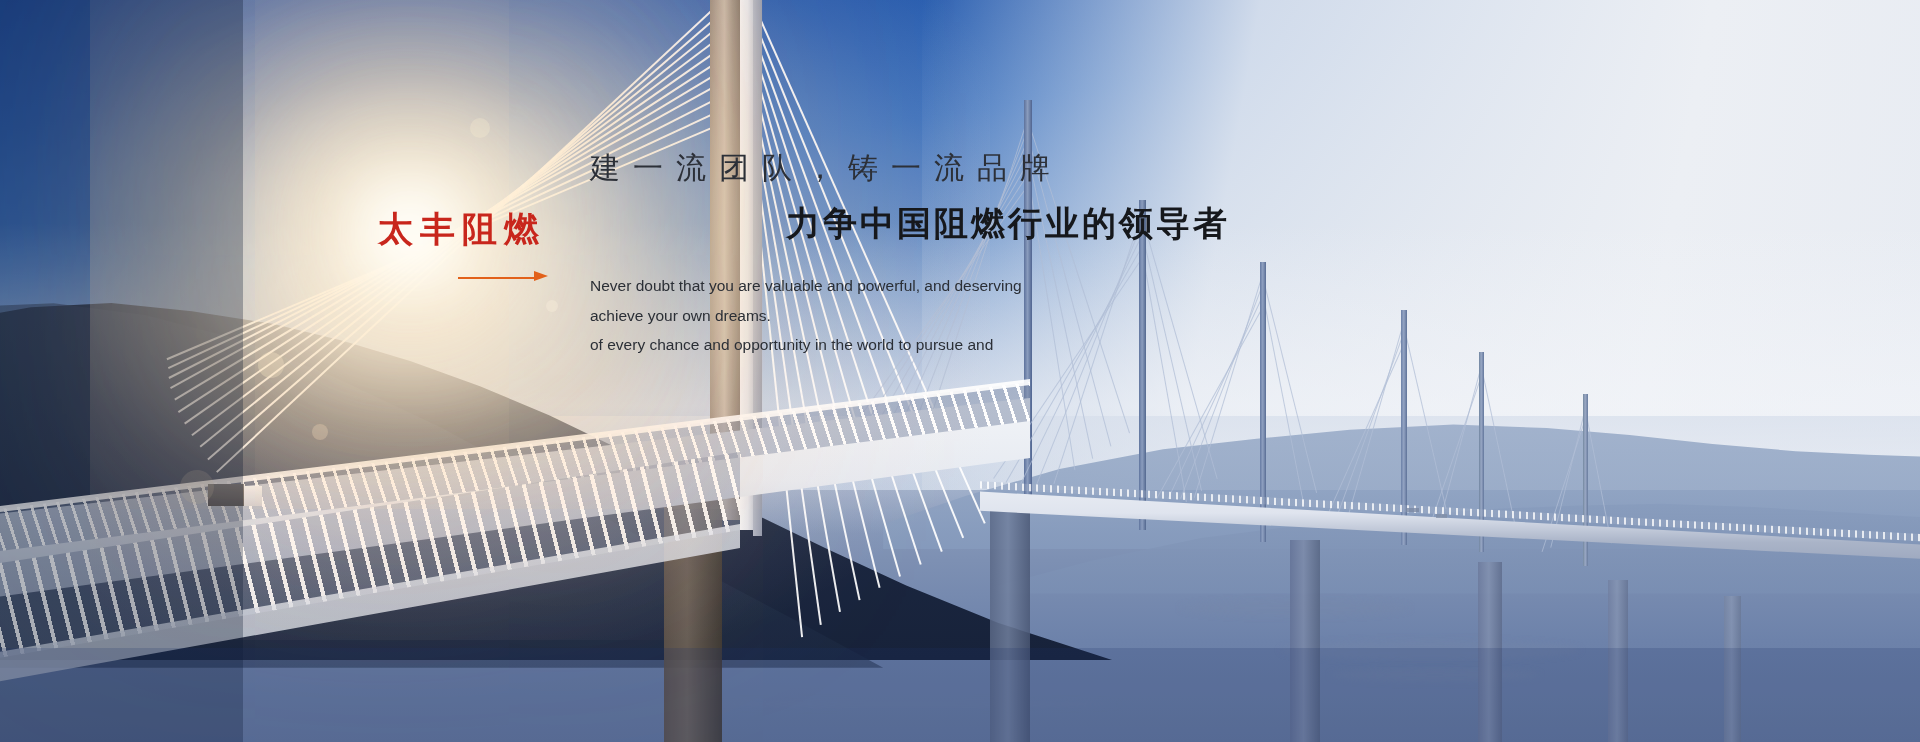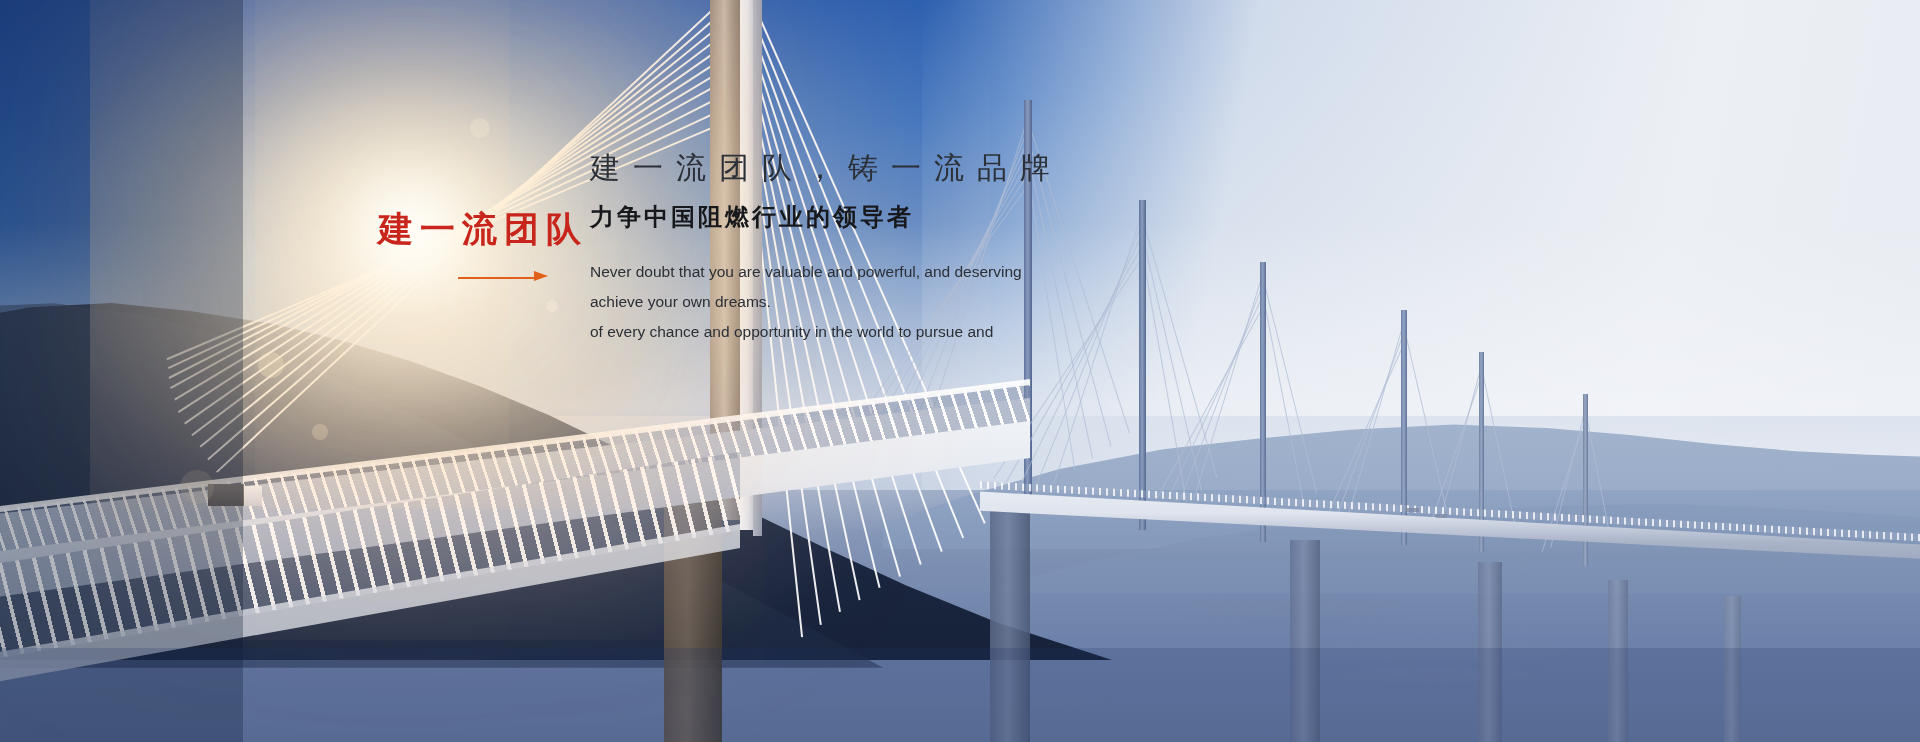--- a/index.html
+++ b/index.html
@@ -114,23 +114,23 @@
   }
 
   
   .copy{position:absolute;left:590px;top:148px;width:640px;}
   .headline-1{
     font-size:30px;letter-spacing:13px;color:#2c3038;
     font-family:"DejaVu Sans","Liberation Sans",sans-serif;
     line-height:1.3;white-space:nowrap;font-weight:400;
   }
   .headline-2{
-    font-size:24px;letter-spacing:3px;color:#16181c;font-weight:bold;
+    font-size:34px;letter-spacing:3px;color:#16181c;font-weight:bold;
     font-family:"DejaVu Sans","Liberation Sans",sans-serif;
-    line-height:1.35;white-space:nowrap;margin-top:14px;
+    line-height:1.35;white-space:nowrap;margin-top:14px;text-align:right;
   }
   .subcopy{
     margin-top:24px;font-size:15.5px;line-height:1.92;color:#2b2f36;
     font-family:"Liberation Sans","DejaVu Sans",sans-serif;
     max-width:460px;
   }
   .subcopy span{display:block;}
 </style>
 </head>
 <body>
@@ -290,21 +290,21 @@
   <div class="flare" style="left:258px;top:352px;width:26px;height:26px;background:rgba(255,235,200,.30);"></div>
   <div class="flare" style="left:312px;top:424px;width:16px;height:16px;background:rgba(255,228,190,.28);"></div>
   <div class="flare" style="left:470px;top:118px;width:20px;height:20px;background:rgba(255,242,214,.26);"></div>
   <div class="flare" style="left:180px;top:470px;width:34px;height:34px;background:rgba(255,226,188,.18);"></div>
   <div class="flare" style="left:546px;top:300px;width:12px;height:12px;background:rgba(255,246,224,.3);"></div>
 
   <div class="left-panel"></div>
   <div class="bottom-band"></div>
 
   <div class="logo">
-    <div class="logo-text" style="color:#c8261c;">建一流团队</div>
+    <div class="logo-text" style="color:#c8261c;">太丰阻燃</div>
     <div class="logo-arrow">
       <div class="bar" style="background:#e2611a;"></div>
       <div class="head" style="border-left:14px solid #e2611a;"></div>
     </div>
   </div>
 
   <div class="copy">
     <div class="headline-1">建一流团队，铸一流品牌</div>
     <div class="headline-2">力争中国阻燃行业的领导者</div>
     <div class="subcopy">

